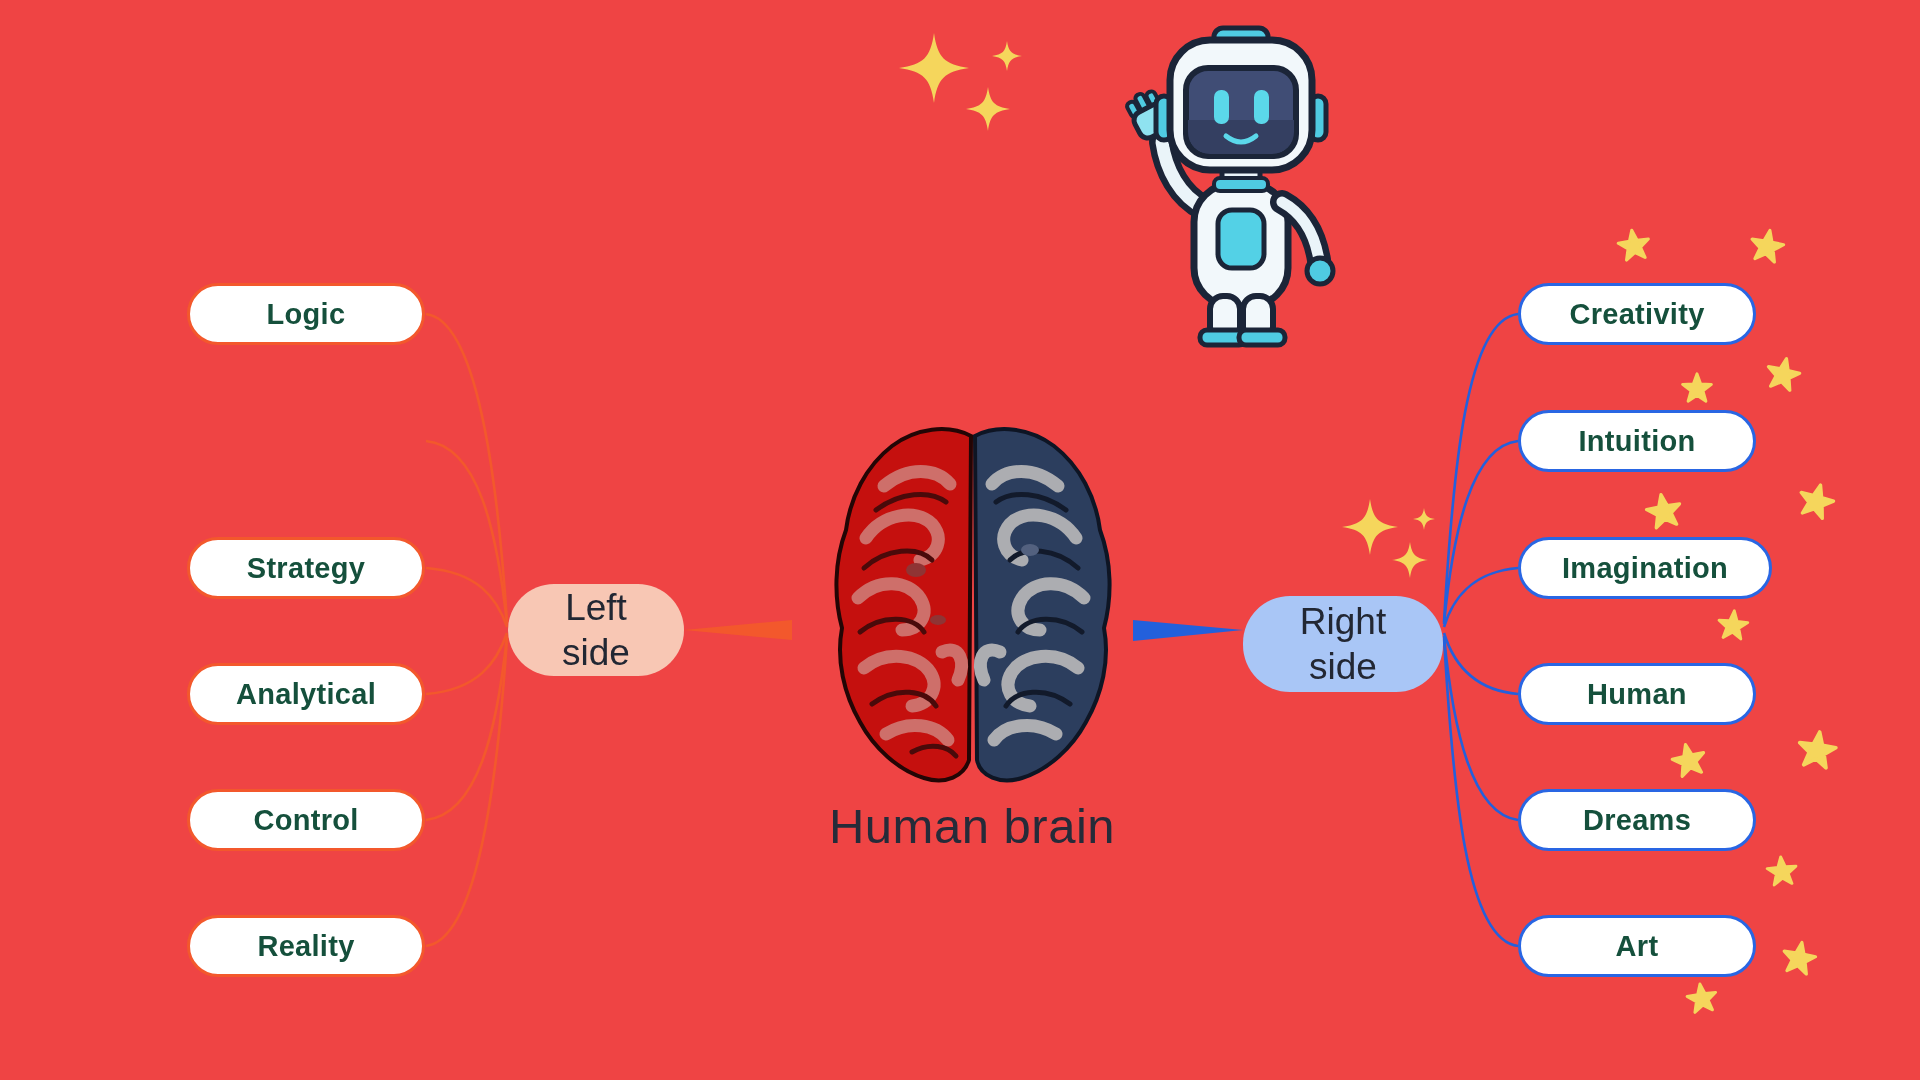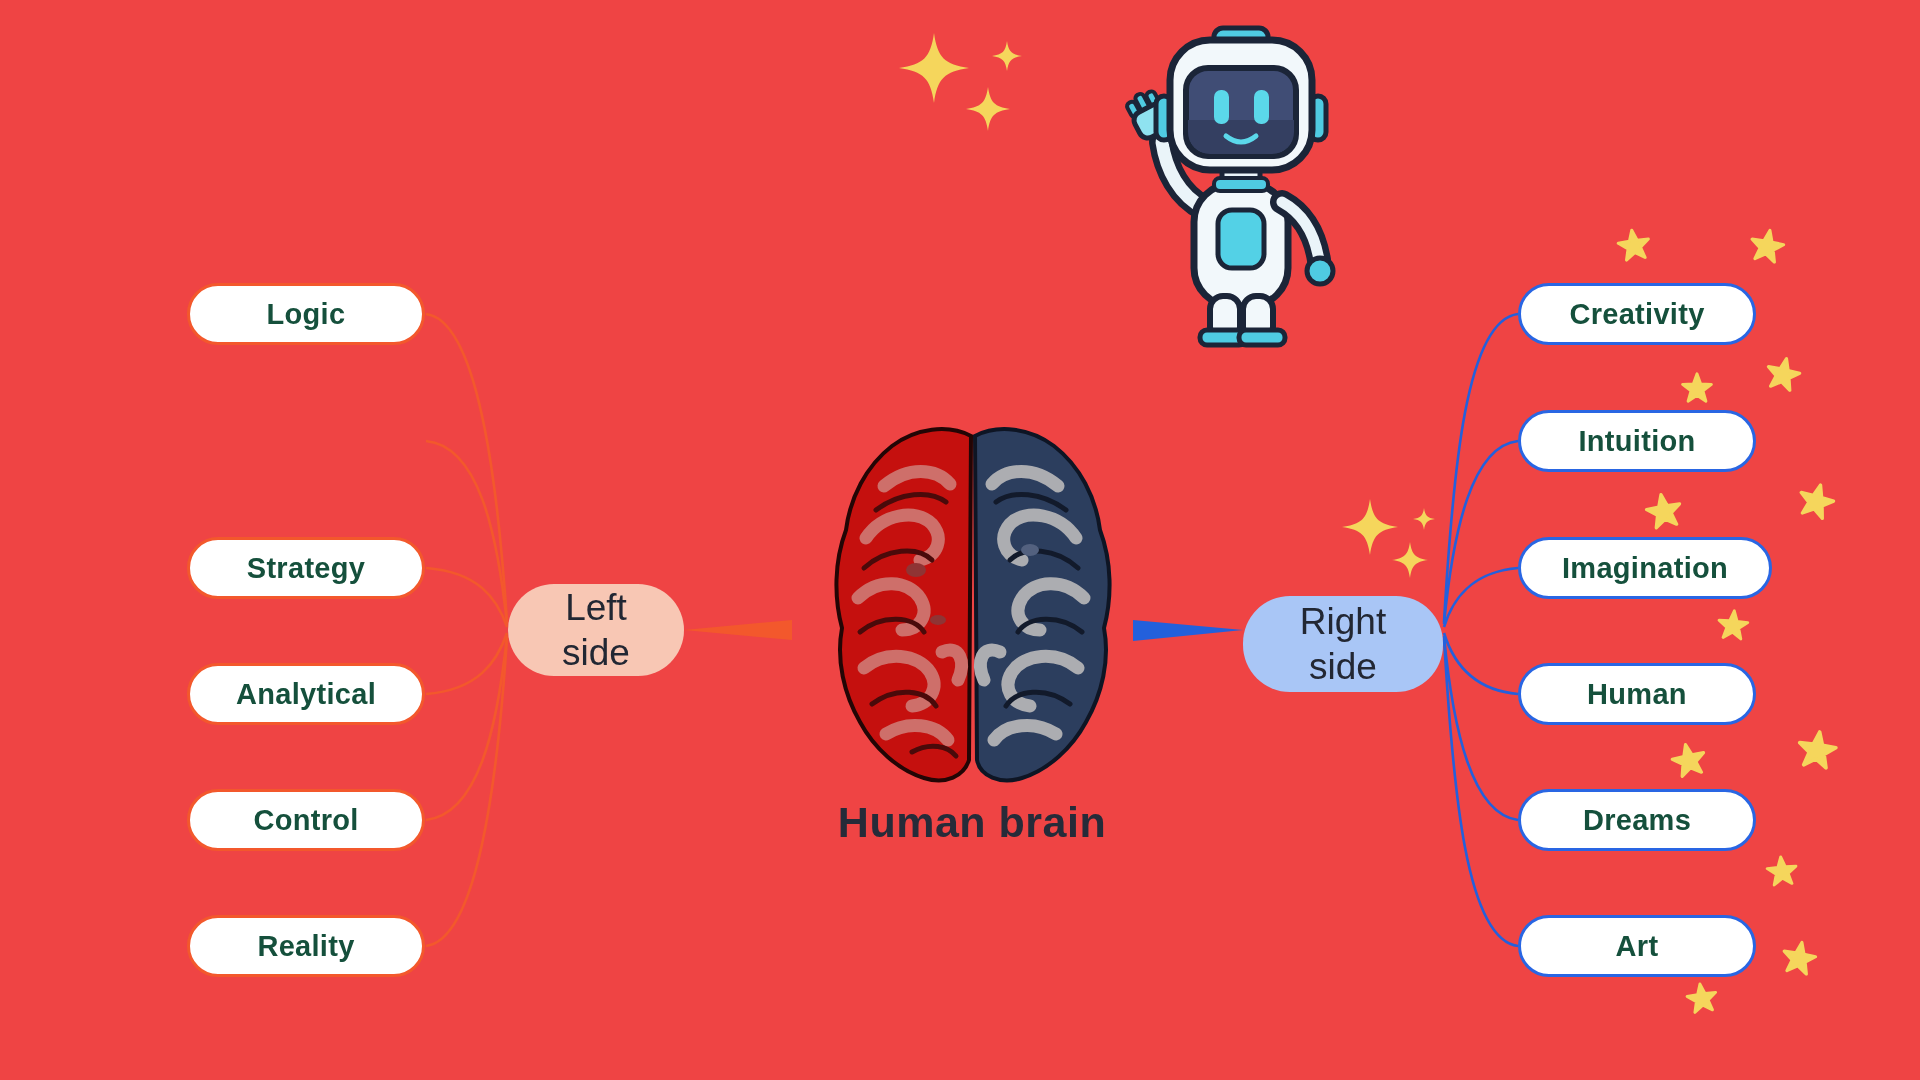--- a/index.html
+++ b/index.html
@@ -8,21 +8,21 @@
   .overlay{position:absolute;left:0;top:0;width:1920px;height:1080px;}
   .node-pill{position:absolute;width:238px;height:62px;box-sizing:border-box;background:#ffffff;
              border:3px solid #F3582C;border-radius:32px;display:flex;align-items:center;justify-content:center;
              font-weight:700;font-size:29px;color:#15503C;letter-spacing:.3px;}
   .node-pill.right{border-color:#2966E3;}
   .hub{position:absolute;border-radius:47px;display:flex;flex-direction:column;align-items:center;
        justify-content:center;font-weight:400;font-size:37px;line-height:1.22;color:#222733;}
   .hub.left-hub{left:508px;top:584px;width:176px;height:92px;background:#F8C7B4;}
   .hub.right-hub{left:1243px;top:596px;width:200px;height:96px;background:#A9C6F6;}
   .caption{position:absolute;left:812px;top:798px;width:320px;text-align:center;
-           font-weight:700;font-size:43px;color:#262B39;letter-spacing:.5px;}
+           font-weight:400;font-size:49px;color:#262B39;letter-spacing:.5px;}
   .brain-svg{position:absolute;left:820px;top:422px;}
   .robot-svg{position:absolute;left:1122px;top:20px;}
 </style>
 </head>
 <body>
 
 <div class="canvas">
 
   <svg class="overlay" viewBox="0 0 1920 1080" xmlns="http://www.w3.org/2000/svg">
     <defs>

